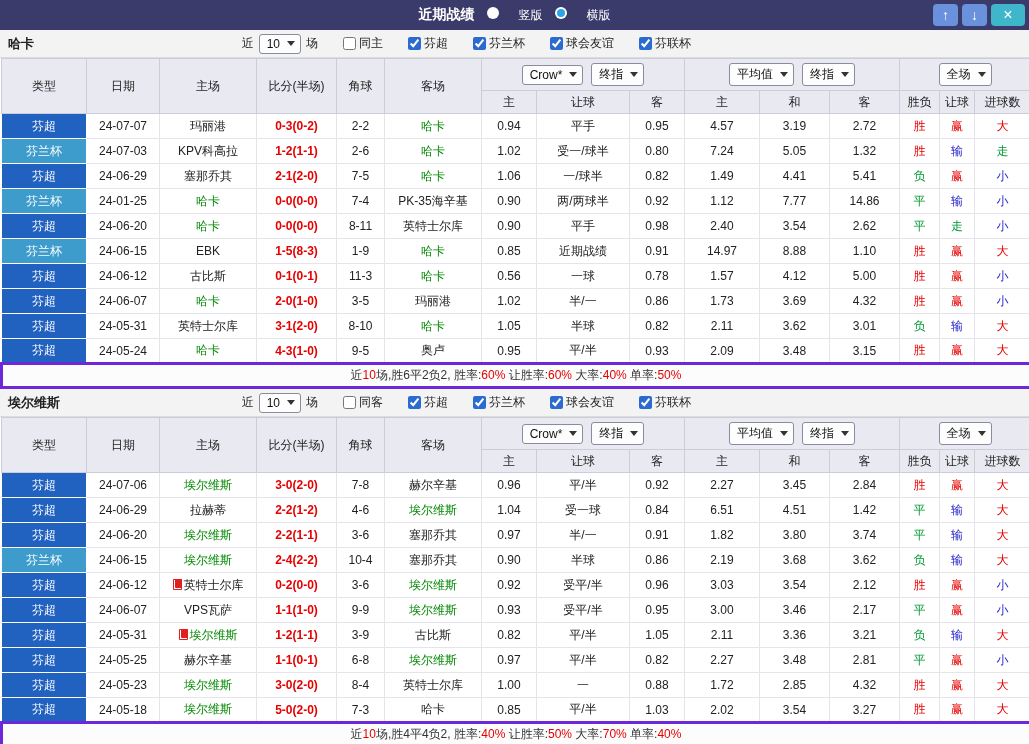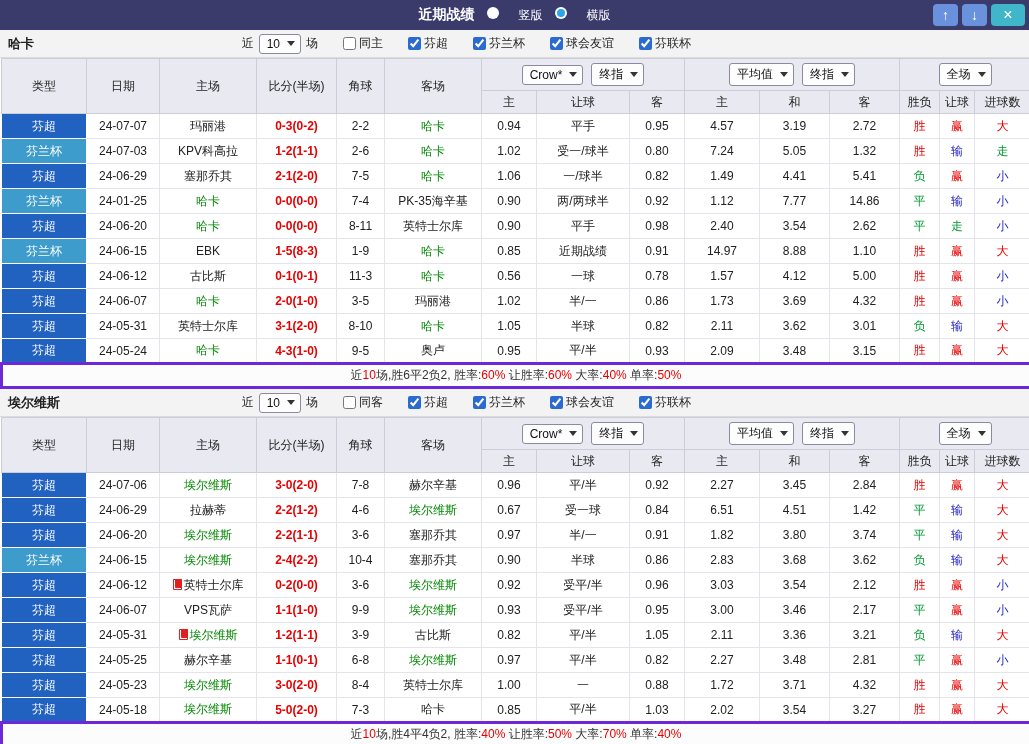--- a/index.html
+++ b/index.html
@@ -510,21 +510,21 @@
           <td class="red">赢</td>
           <td class="red">大</td>
         </tr>
         <tr>
           <td class="type t-lg">芬超</td>
           <td>24-06-29</td>
           <td class="teamcell ">拉赫蒂</td>
           <td class="score-txt">2-2(1-2)</td>
           <td>4-6</td>
           <td class="teamcell teamhl">埃尔维斯</td>
-          <td>0.67</td>
+          <td>1.04</td>
           <td>受一球</td>
           <td>0.84</td>
           <td>6.51</td>
           <td>4.51</td>
           <td>1.42</td>
           <td class="green">平</td>
           <td class="blue">输</td>
           <td class="red">大</td>
         </tr>
         <tr>
@@ -547,21 +547,21 @@
         <tr>
           <td class="type t-cup">芬兰杯</td>
           <td>24-06-15</td>
           <td class="teamcell teamhl">埃尔维斯</td>
           <td class="score-txt">2-4(2-2)</td>
           <td>10-4</td>
           <td class="teamcell ">塞那乔其</td>
           <td>0.90</td>
           <td>半球</td>
           <td>0.86</td>
-          <td>2.83</td>
+          <td>2.19</td>
           <td>3.68</td>
           <td>3.62</td>
           <td class="green">负</td>
           <td class="blue">输</td>
           <td class="red">大</td>
         </tr>
         <tr>
           <td class="type t-lg">芬超</td>
           <td>24-06-12</td>
           <td class="teamcell "><span class="rcard"></span>英特士尔库</td>
@@ -633,21 +633,21 @@
           <td class="type t-lg">芬超</td>
           <td>24-05-23</td>
           <td class="teamcell teamhl">埃尔维斯</td>
           <td class="score-txt">3-0(2-0)</td>
           <td>8-4</td>
           <td class="teamcell ">英特士尔库</td>
           <td>1.00</td>
           <td>一</td>
           <td>0.88</td>
           <td>1.72</td>
-          <td>3.71</td>
+          <td>2.85</td>
           <td>4.32</td>
           <td class="red">胜</td>
           <td class="red">赢</td>
           <td class="red">大</td>
         </tr>
         <tr>
           <td class="type t-lg">芬超</td>
           <td>24-05-18</td>
           <td class="teamcell teamhl">埃尔维斯</td>
           <td class="score-txt">5-0(2-0)</td>

